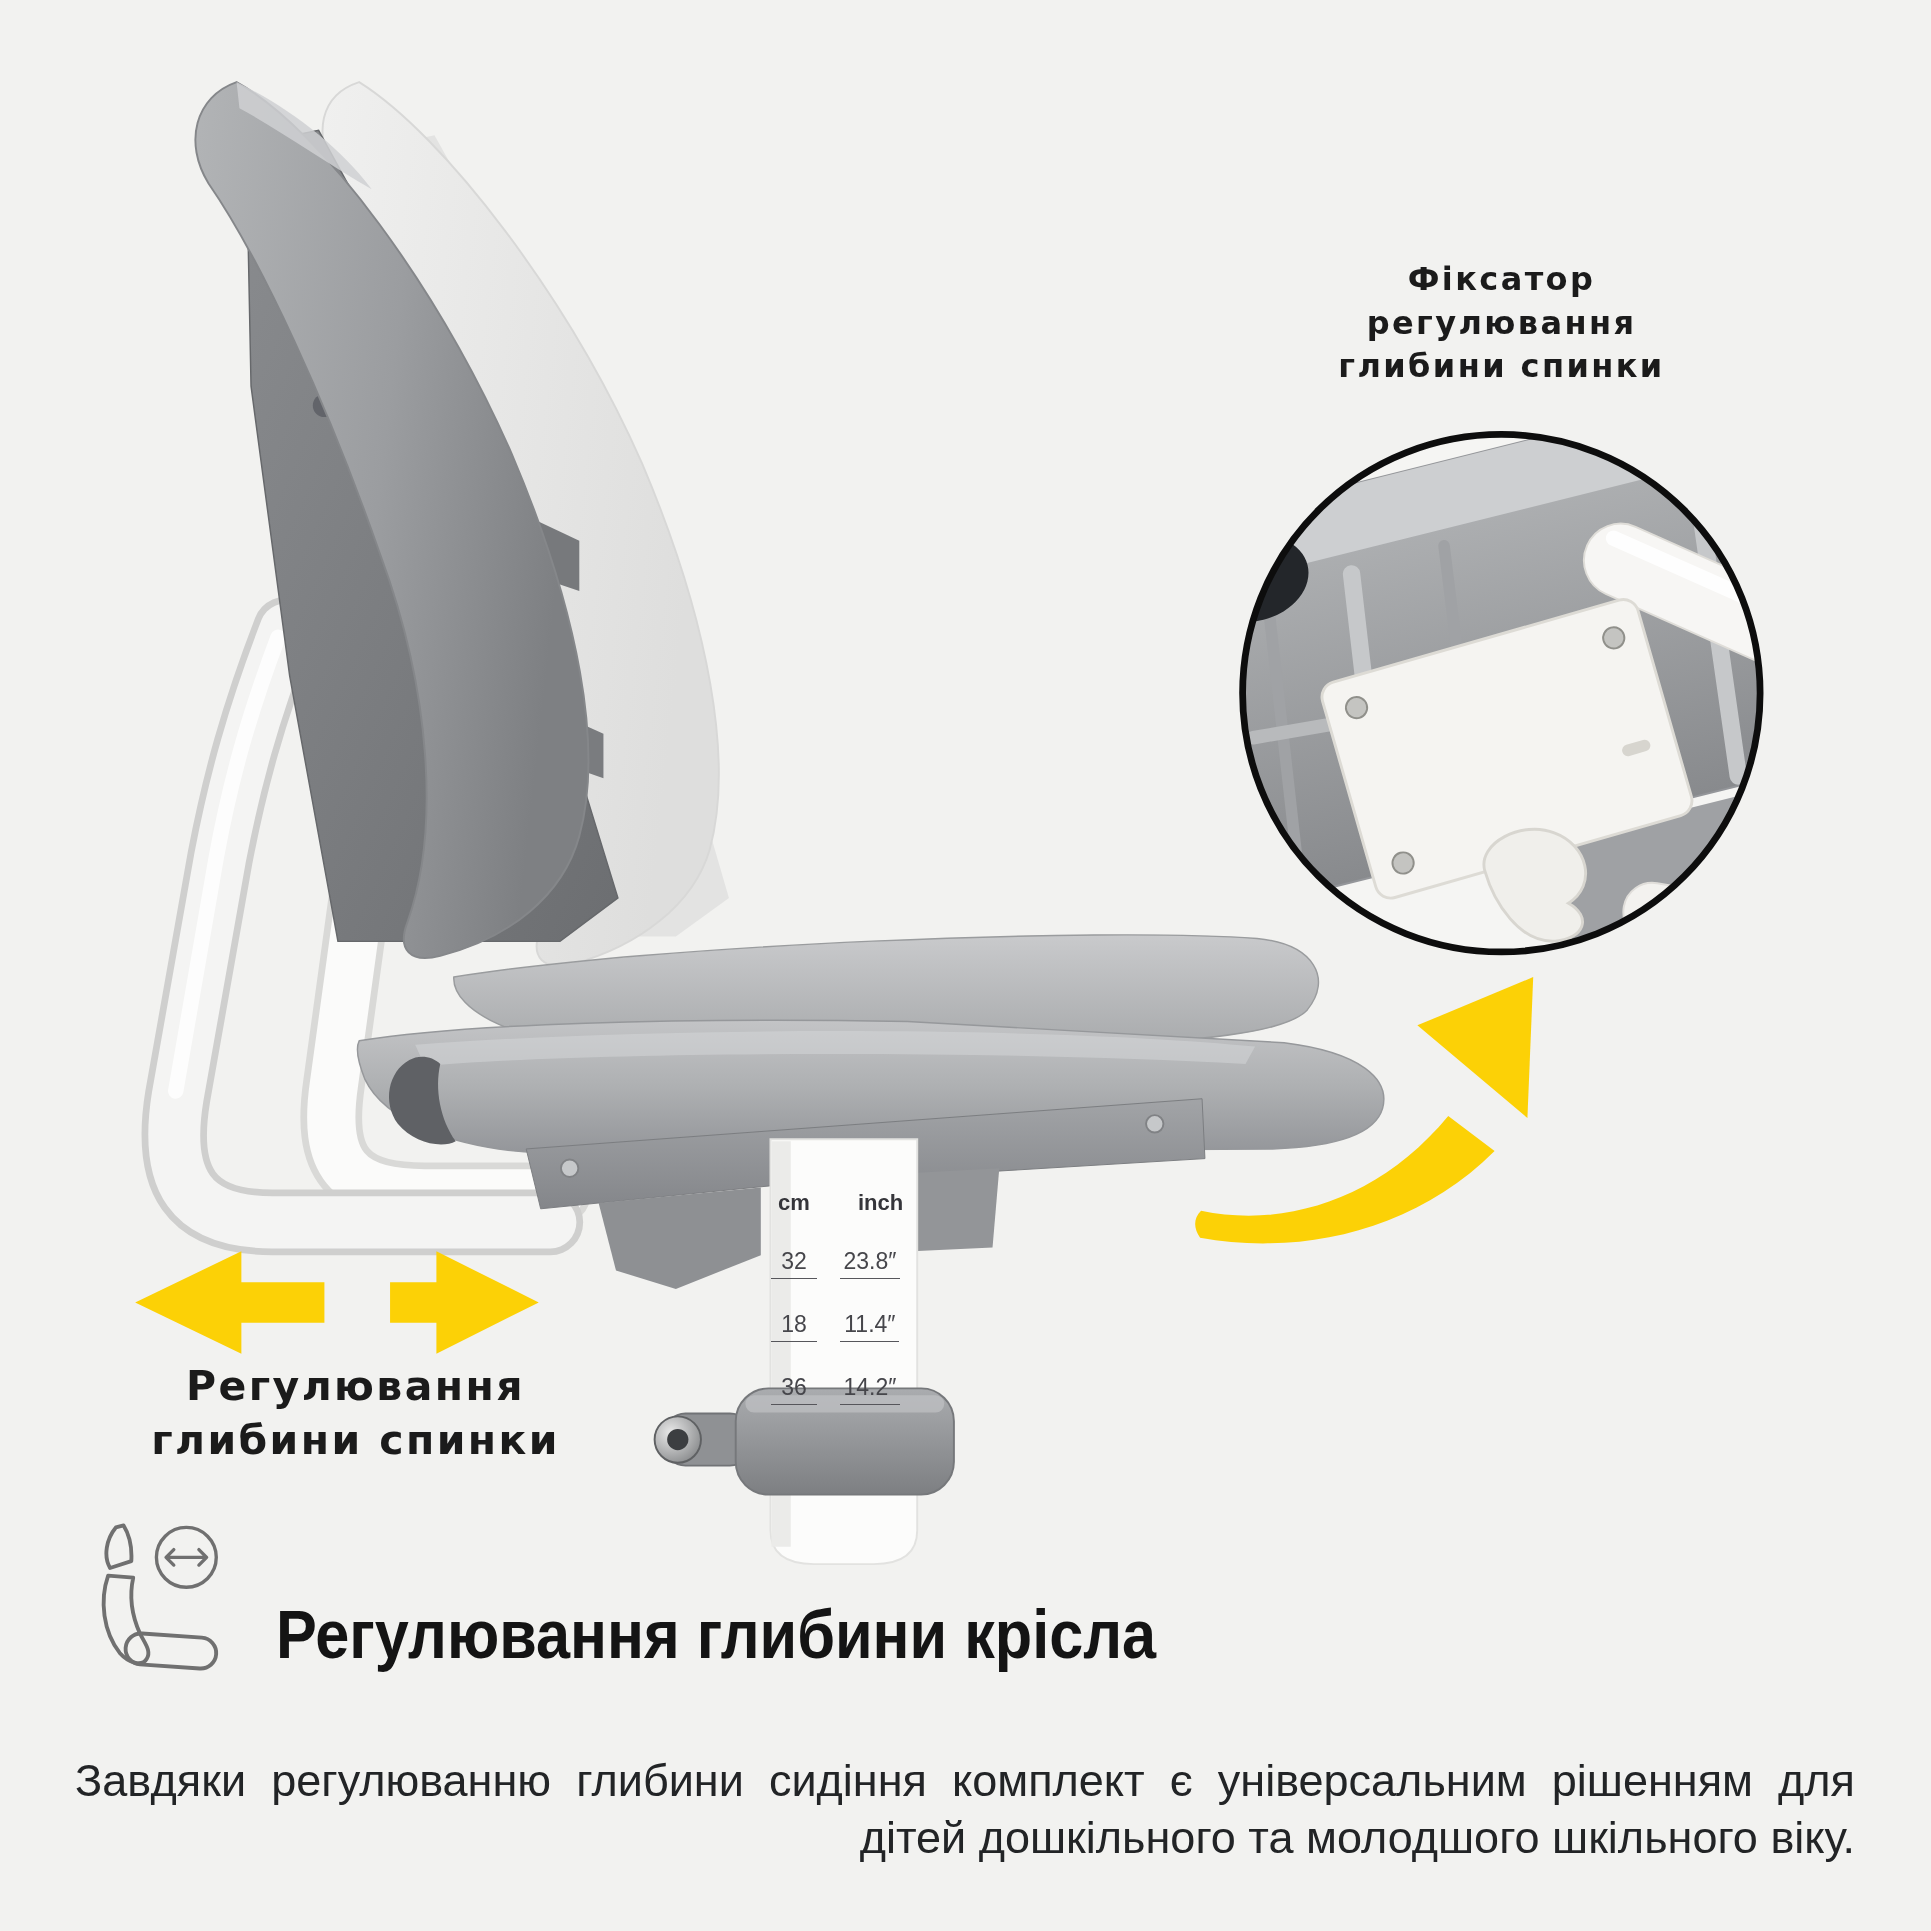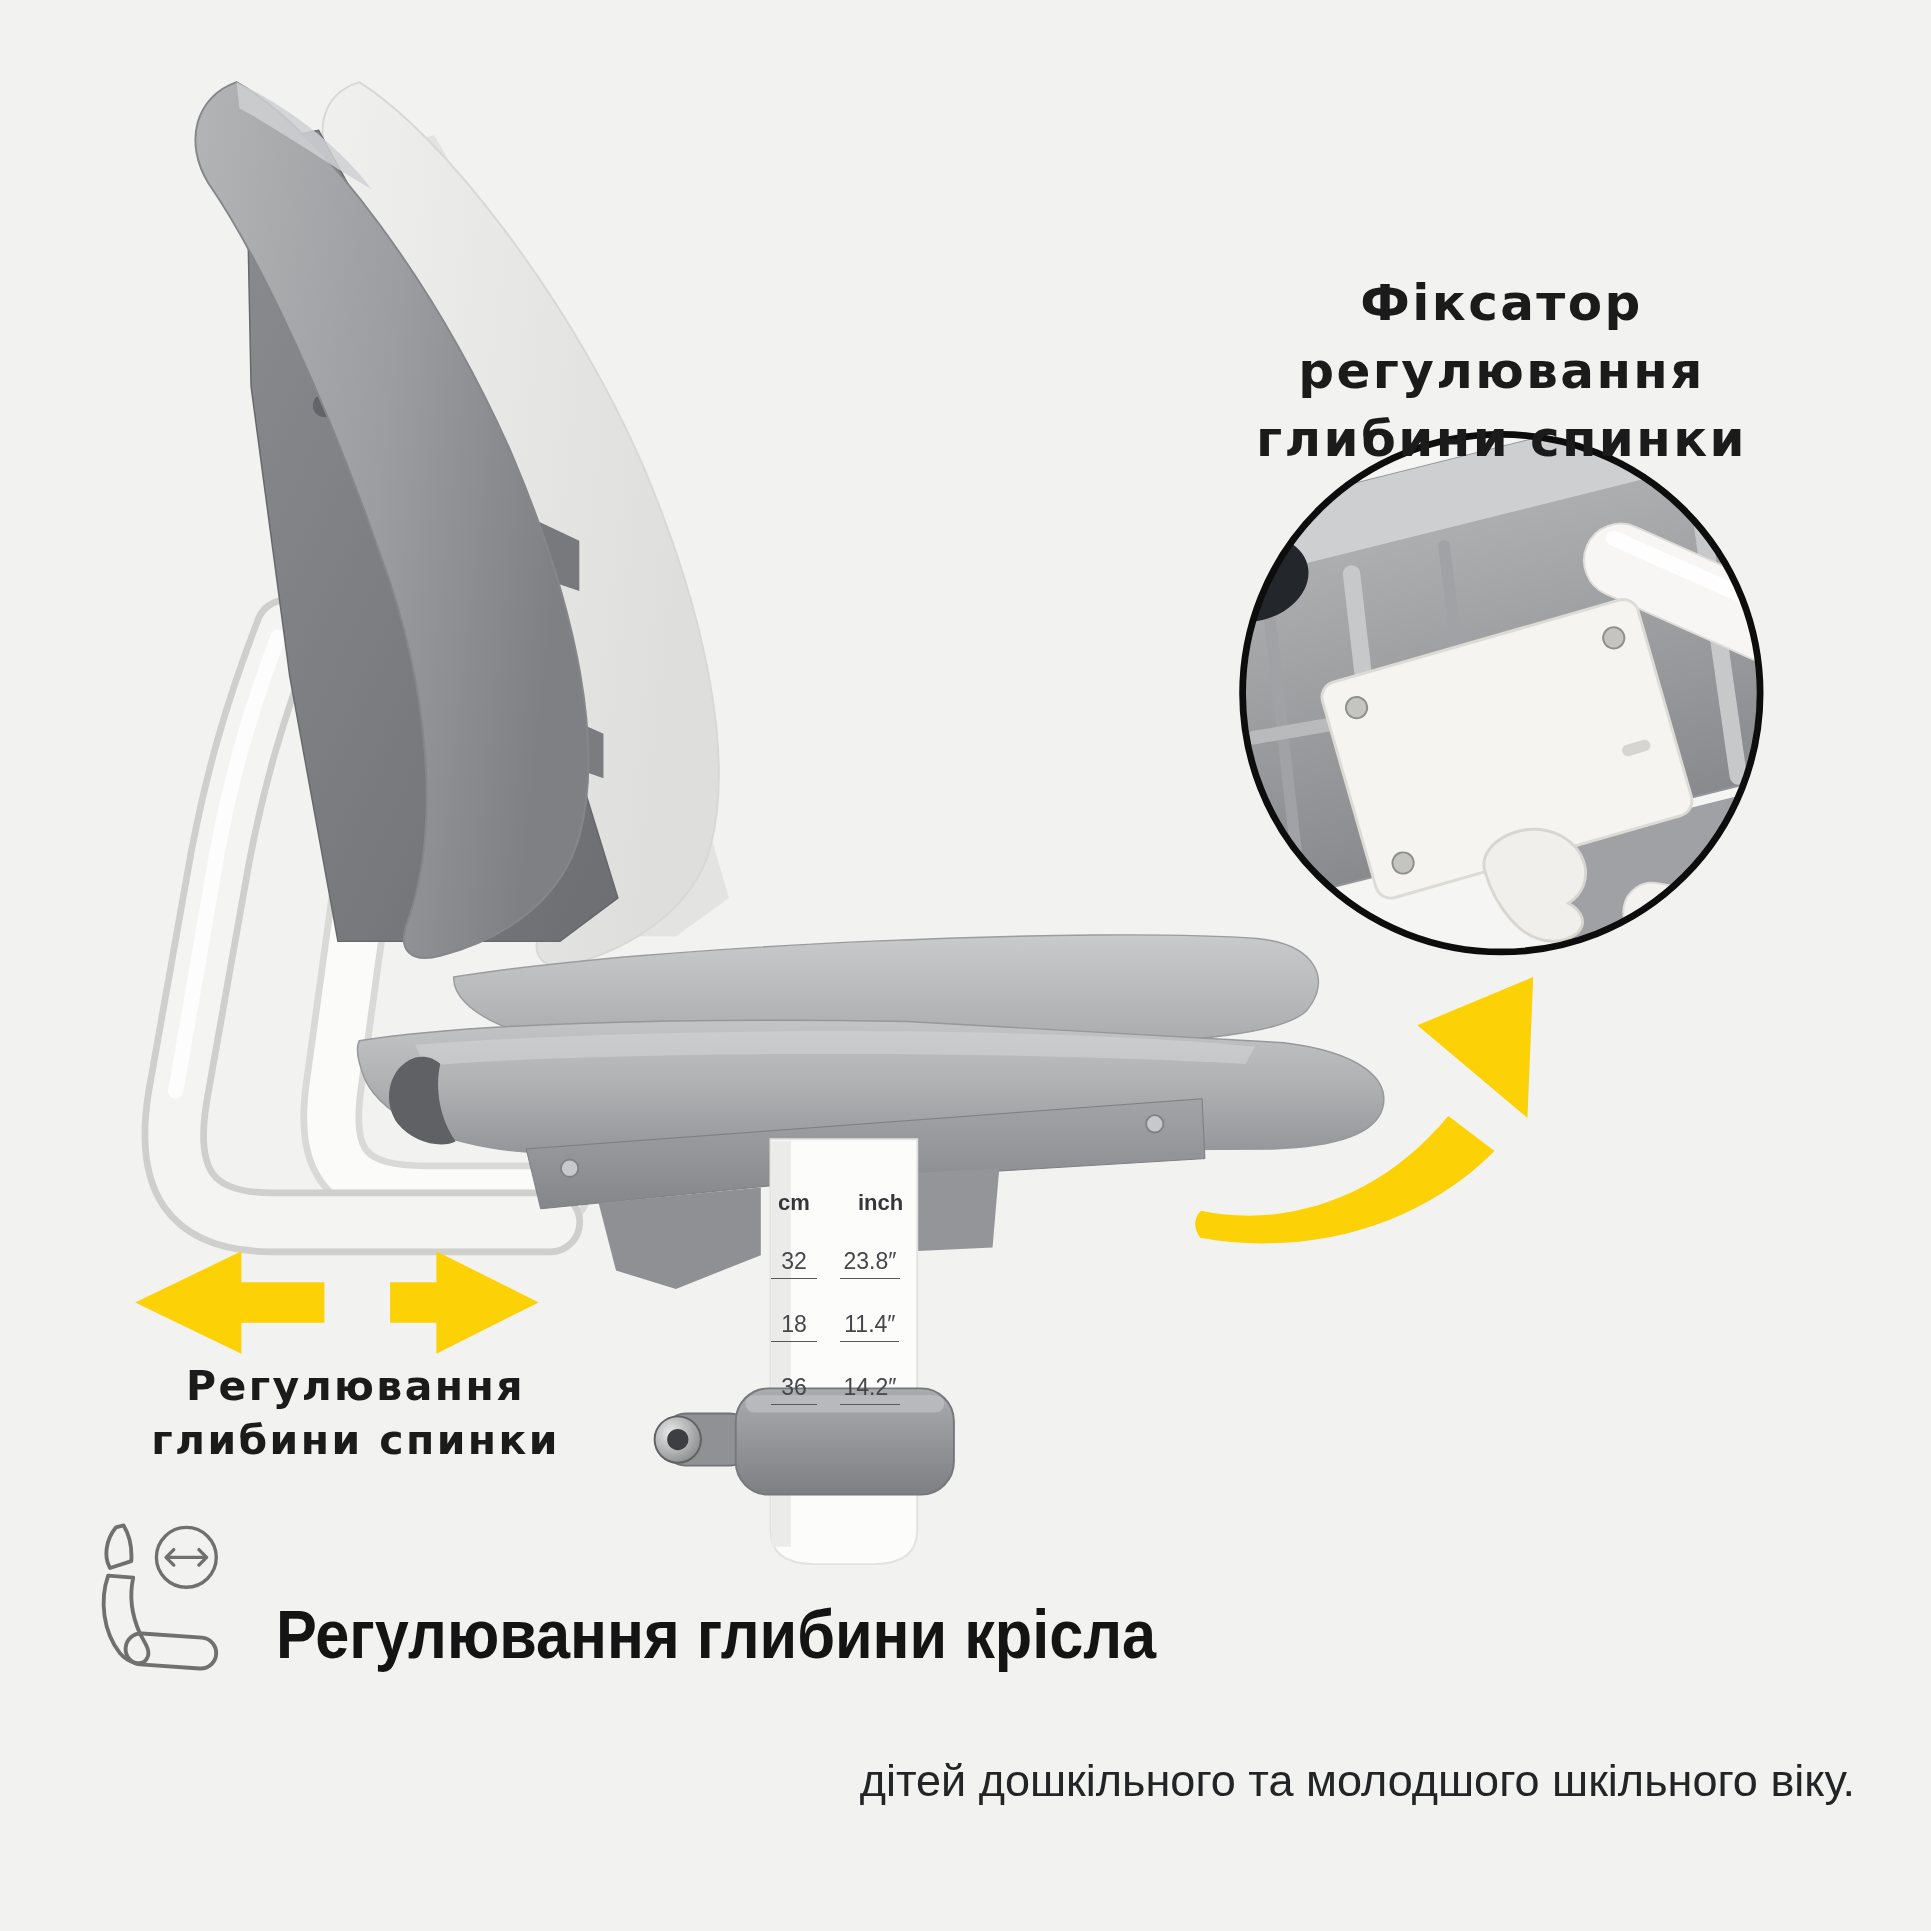--- a/index.html
+++ b/index.html
@@ -2,21 +2,21 @@
 <html><head>
 <meta charset="utf-8">
 <style>
   html,body{margin:0;padding:0;width:1931px;height:1931px;overflow:hidden;}
   .canvas{position:relative;width:1931px;height:1931px;background:#f2f2f0;overflow:hidden;
           font-family:"Liberation Sans",sans-serif;}
   .scene{position:absolute;left:0;top:0;width:1931px;height:1931px;}
 
   .callout{position:absolute;font-family:"DejaVu Sans","Liberation Sans",sans-serif;
            font-weight:bold;color:#1b1b1b;text-align:center;letter-spacing:2.4px;}
-  .callout-fixator{left:1212px;top:269px;width:579px;font-size:50px;line-height:1.36;}
+  .callout-fixator{left:1212px;top:258px;width:579px;font-size:32px;line-height:1.36;}
   .callout-backrest{left:124px;top:1359px;width:463px;font-size:41px;line-height:1.32;}
 
   .scale{position:absolute;left:772px;top:1190px;width:145px;color:#46464b;}
   .scale-head{display:grid;grid-template-columns:44px 77px;column-gap:15.4px;justify-items:center;
               font-weight:bold;font-size:22px;color:#35353a;gap:26px;}
   .scale-row{display:grid;grid-template-columns:44px 77px;column-gap:15.4px;justify-items:center;
              margin-top:32px;font-size:23px;}
   .scale-row:first-of-type{margin-top:6.8px;}
   .scale-row span{border-bottom:1.9px solid #56565b;padding:0 3.9px 2.9px;text-align:center;min-width:39px;}
 
@@ -205,17 +205,18 @@
       <span>11.4″</span>
     </div>
     <div class="scale-row">
       <span>36</span>
       <span>14.2″</span>
     </div>
   </div>
 
   <h1 class="footer-title">Регулювання глибини крісла</h1>
   <div class="footer-desc">
+    <div class="desc-line-justify">Завдяки регулюванню глибини сидіння комплект є універсальним рішенням для</div>
     <div class="desc-line-left">дітей дошкільного та молодшого шкільного віку.</div>
   </div>
 
 </div>
 
 
 </body></html>

